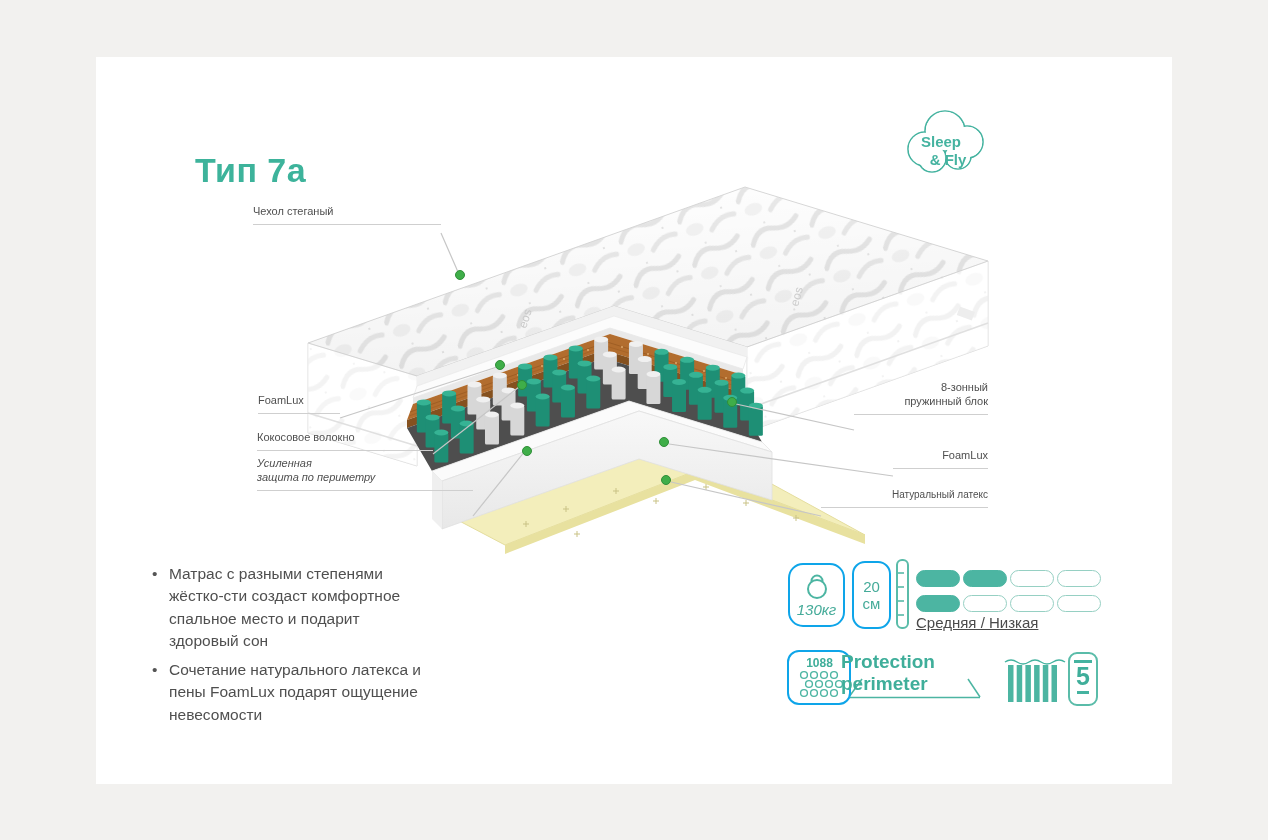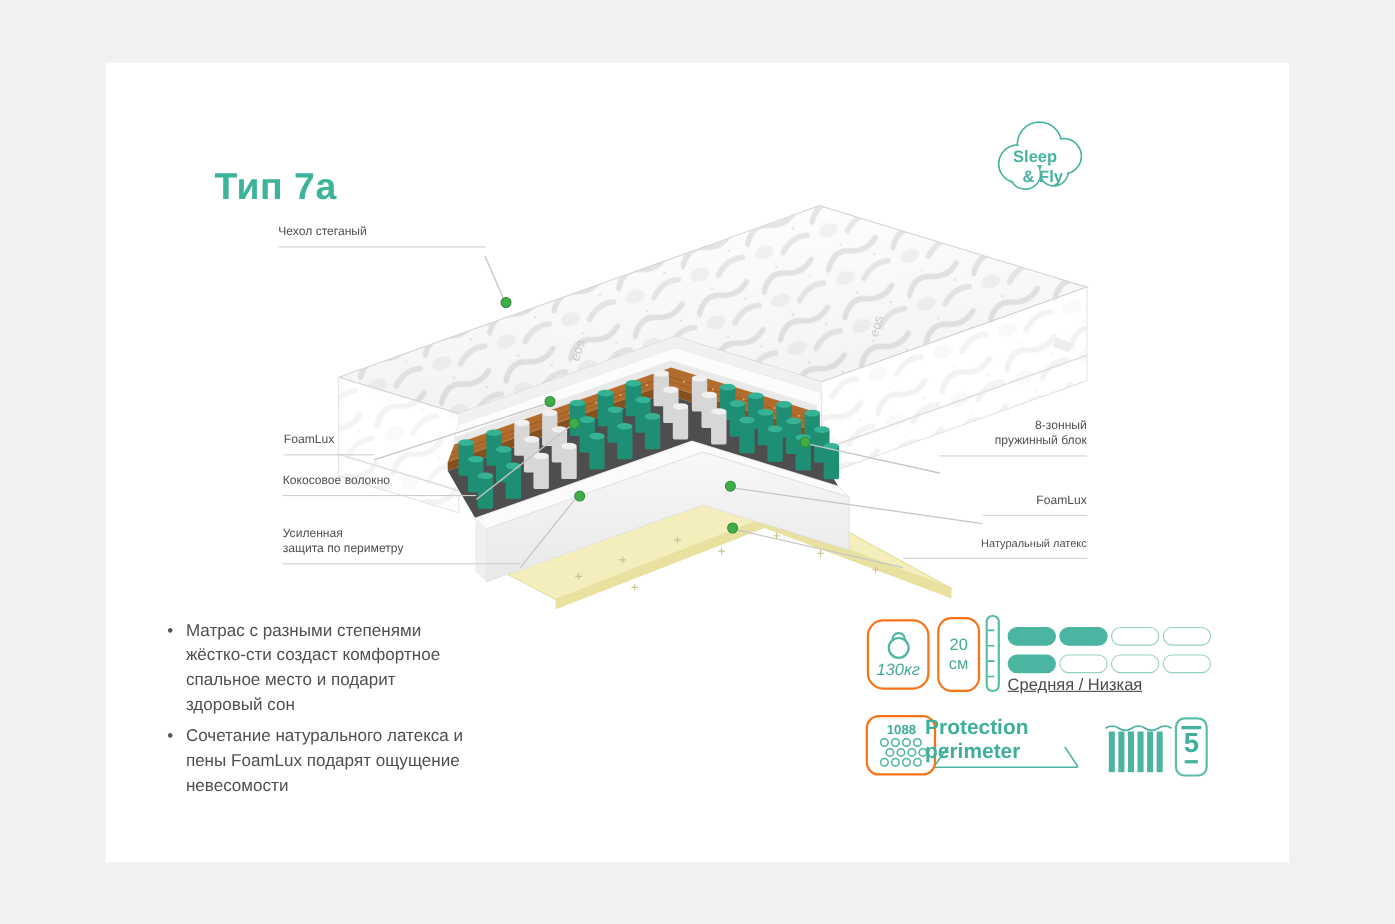--- a/index.html
+++ b/index.html
@@ -7,29 +7,29 @@
          font-family:"Liberation Sans","DejaVu Sans",sans-serif;color:#4f4f4f;}
   .panel{position:absolute;left:96px;top:57px;width:1076px;height:727px;background:#ffffff;}
   .scene{position:absolute;left:0;top:0;width:1076px;height:727px;}
   .abs{position:absolute;}
   .title{left:99px;top:94px;font-size:34px;font-weight:600;color:#3db39b;letter-spacing:.5px;}
   .lbl{font-size:11px;color:#4f4f4f;border-bottom:1px solid #cfcfcf;padding-bottom:5px;line-height:1.25;white-space:nowrap;}
   .lbl.right{text-align:right;}
   .lbl-cover{left:157px;top:148px;width:188px;}
   .lbl-foamlux-left{left:162px;top:337px;width:82px;}
   .lbl-coconut{left:161px;top:374px;width:176px;}
-  .lbl-perimeter{left:161px;top:422px;width:216px;}
+  .lbl-perimeter{left:161px;top:400px;width:216px;font-style:italic;}
   .lbl-springs{left:758px;top:324px;width:134px;}
   .lbl-foamlux-right{left:797px;top:392px;width:95px;}
   .lbl-latex{left:725px;top:432px;width:167px;font-size:10px;}
   .bullets{left:56px;top:506px;width:270px;font-size:15.5px;line-height:1.45;}
   .bullets ul{margin:0;padding:0;list-style:none;}
   .bullets li{position:relative;padding-left:17px;margin-bottom:6px;}
   .bullets li::before{content:"\2022";position:absolute;left:0;top:0;color:#555;}
-  .icon-box{border:2px solid #f97316;border-radius:13px;box-sizing:border-box;background:#fff;
+  .icon-box{border:2px solid #0ea5e9;border-radius:13px;box-sizing:border-box;background:#fff;
             display:flex;flex-direction:column;align-items:center;justify-content:center;}
   .w-box{left:692px;top:506px;width:57px;height:64px;border-radius:15px;font-style:italic;}
   .w-box .cap{font-size:15px;color:#45ab99;margin-top:1px;}
   .h-box{left:756px;top:504px;width:39px;height:68px;}
   .h-box .cap{font-size:15px;color:#45ab99;line-height:1.15;text-align:center;}
   .ruler{left:800px;top:502px;width:13px;height:70px;border:2px solid #5abca9;border-radius:6px;box-sizing:border-box;}
   .firmness{left:820px;top:513px;}
   .pill-row{display:flex;gap:3px;margin-bottom:8px;}
   .pill{width:44px;height:17px;border-radius:9px;border:1.5px solid #96d0c3;background:#fff;box-sizing:border-box;}
   .pill.filled{background:#4cb5a2;border-color:#4cb5a2;}

